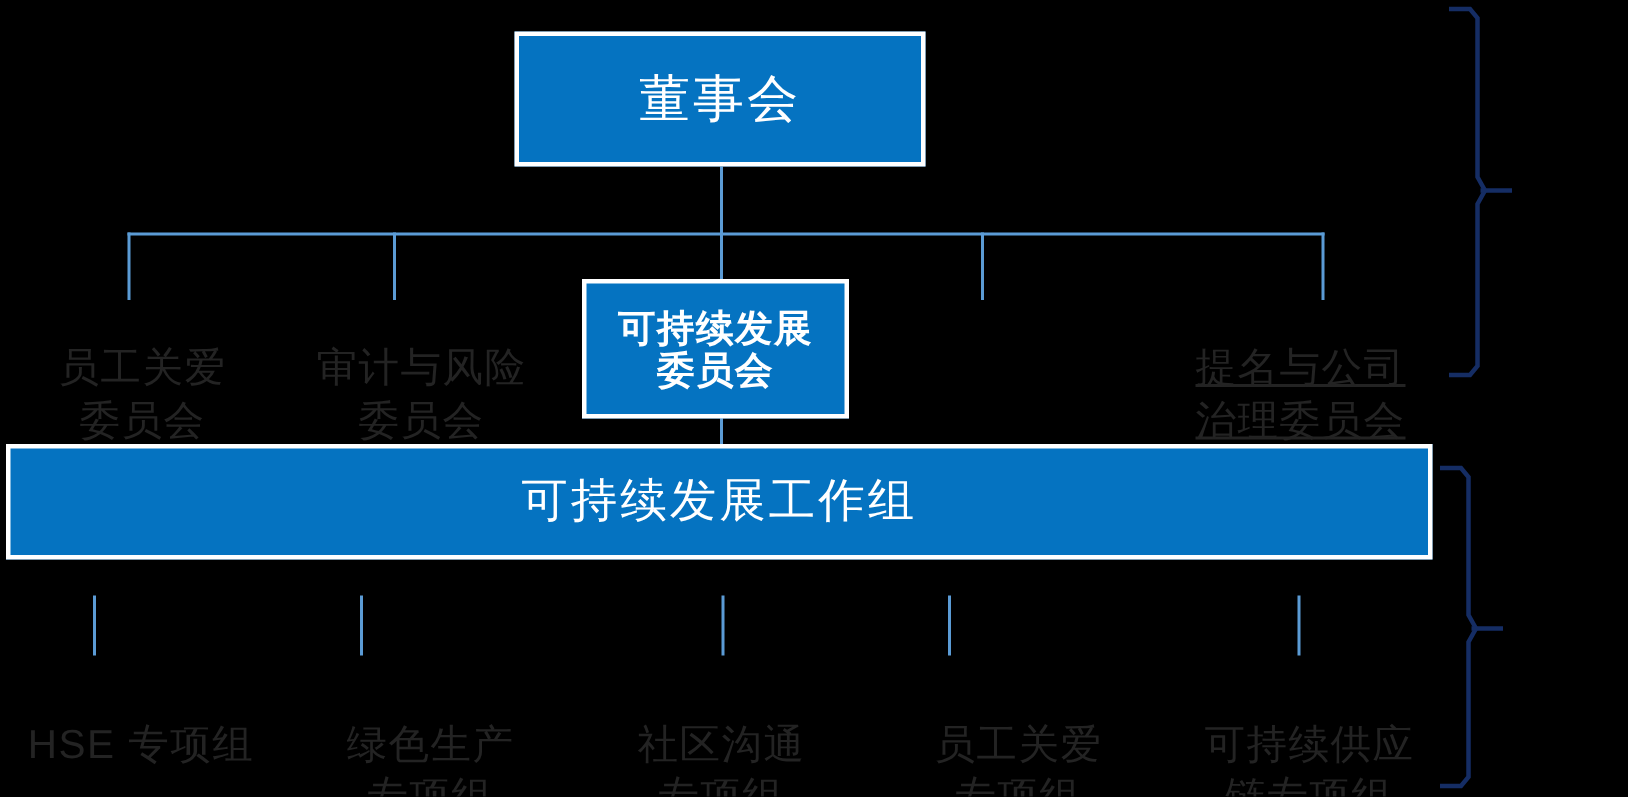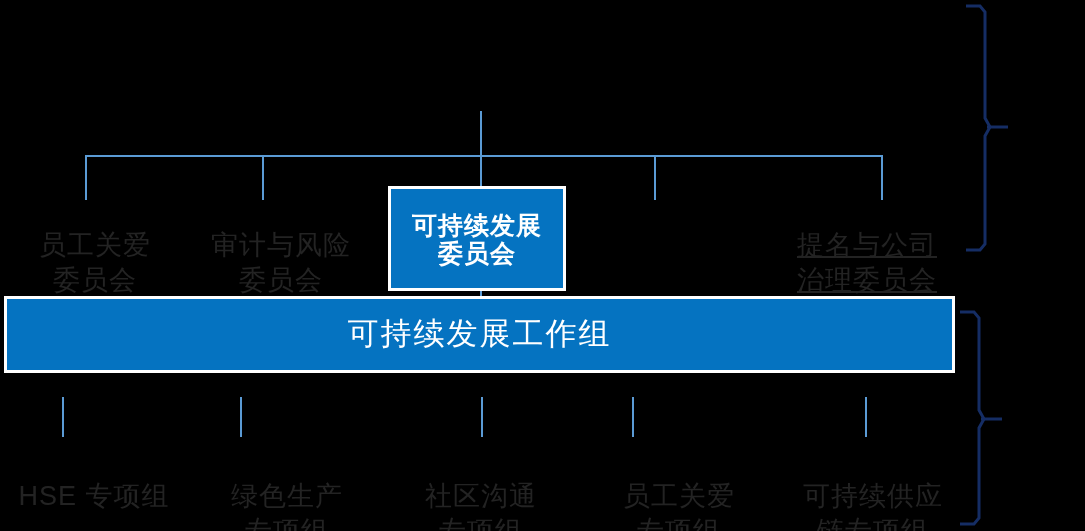--- a/index.html
+++ b/index.html
@@ -31,21 +31,21 @@
 
   #box-board {
     left: 343px; top: 21px;
     width: 274px; height: 90px;
     font-size: 34px;
     letter-spacing: 2px;
   }
 
   #box-sustain-committee {
     left: 388px; top: 186px;
-    width: 178px; height: 105px;
+    width: 178px; height: 93px;
     font-size: 25px;
     font-weight: bold;
     letter-spacing: 1px;
   }
 
   #box-workgroup {
     left: 4px; top: 296px;
     width: 951px; height: 77px;
     font-size: 31px;
     letter-spacing: 2px;
@@ -95,20 +95,23 @@
   <div class="ln v" style="left:881px; top:155px; height:45px;"></div>
 
   <div class="ln v" style="left:480px; top:270px; height:28px;"></div>
 
   <div class="ln v" style="left:62px; top:397px; height:40px;"></div>
   <div class="ln v" style="left:240px; top:397px; height:40px;"></div>
   <div class="ln v" style="left:481px; top:397px; height:40px;"></div>
   <div class="ln v" style="left:632px; top:397px; height:40px;"></div>
   <div class="ln v" style="left:865px; top:397px; height:40px;"></div>
 
+  <div class="box" id="box-board">
+    <span>董事会</span>
+  </div>
 
   <div class="box" id="box-sustain-committee">
     <span style="white-space:pre-line;">可持续发展
 委员会</span>
   </div>
 
   <div class="box" id="box-workgroup">
     <span>可持续发展工作组</span>
   </div>
 

